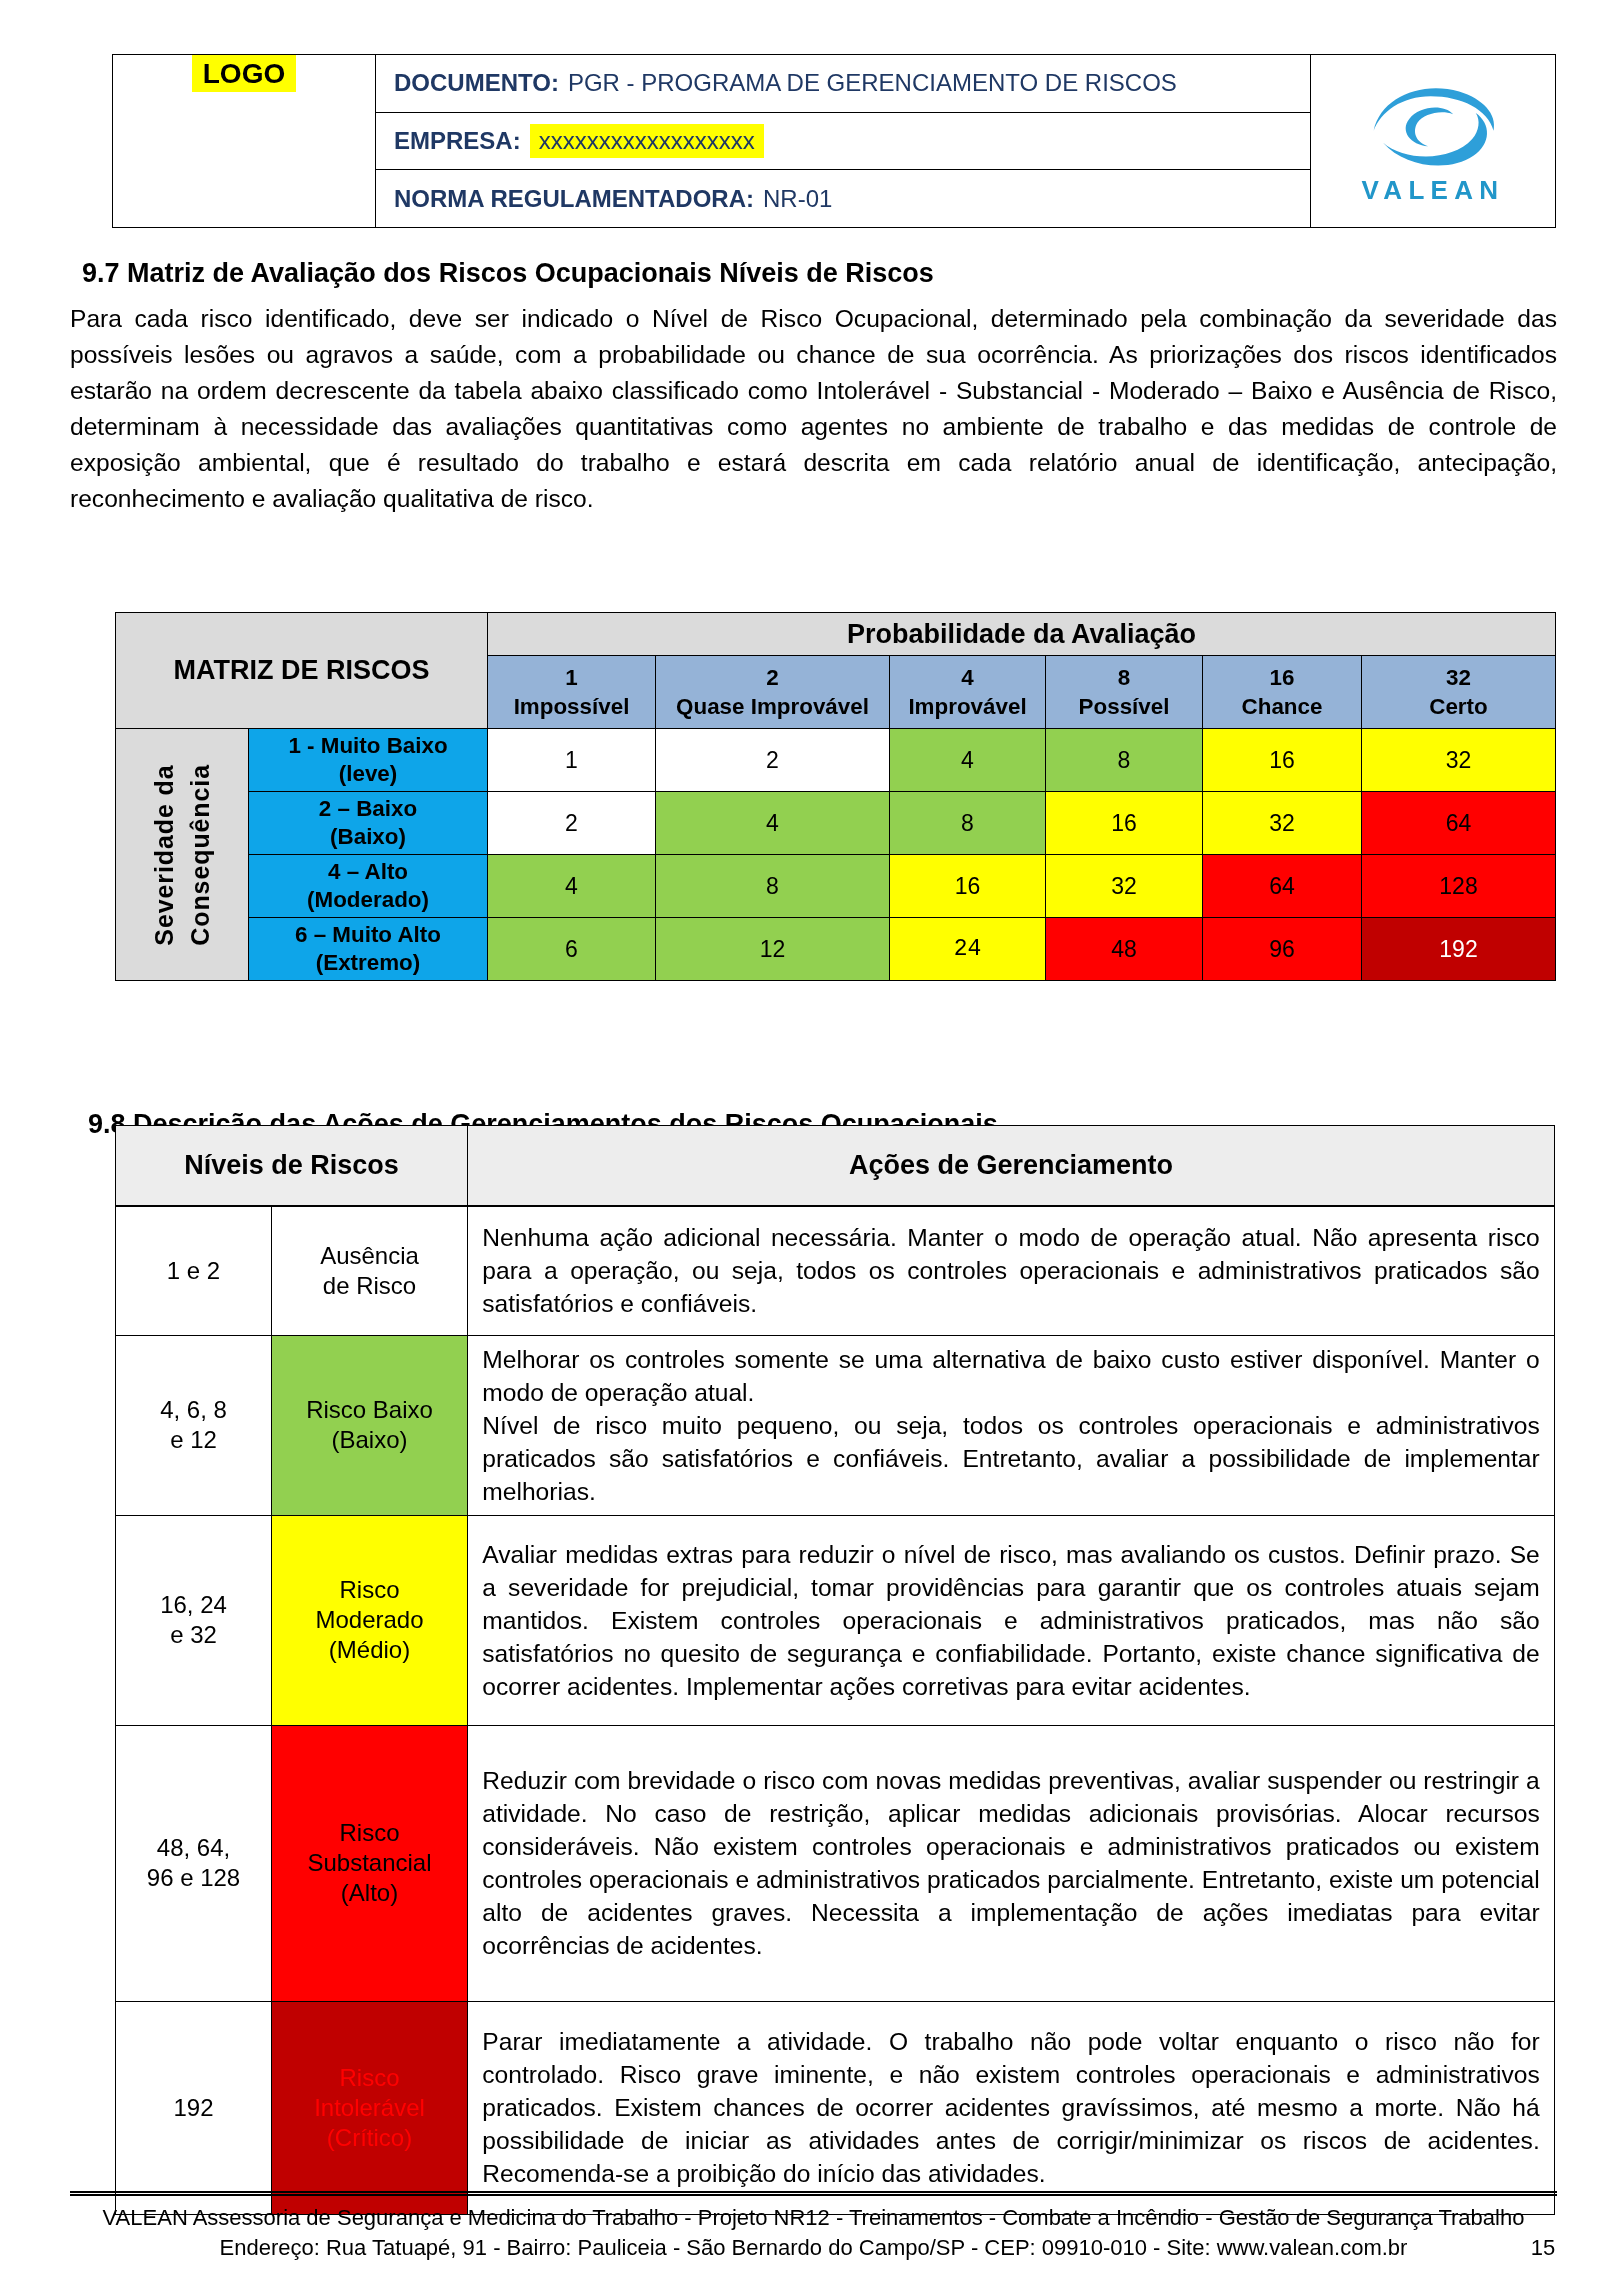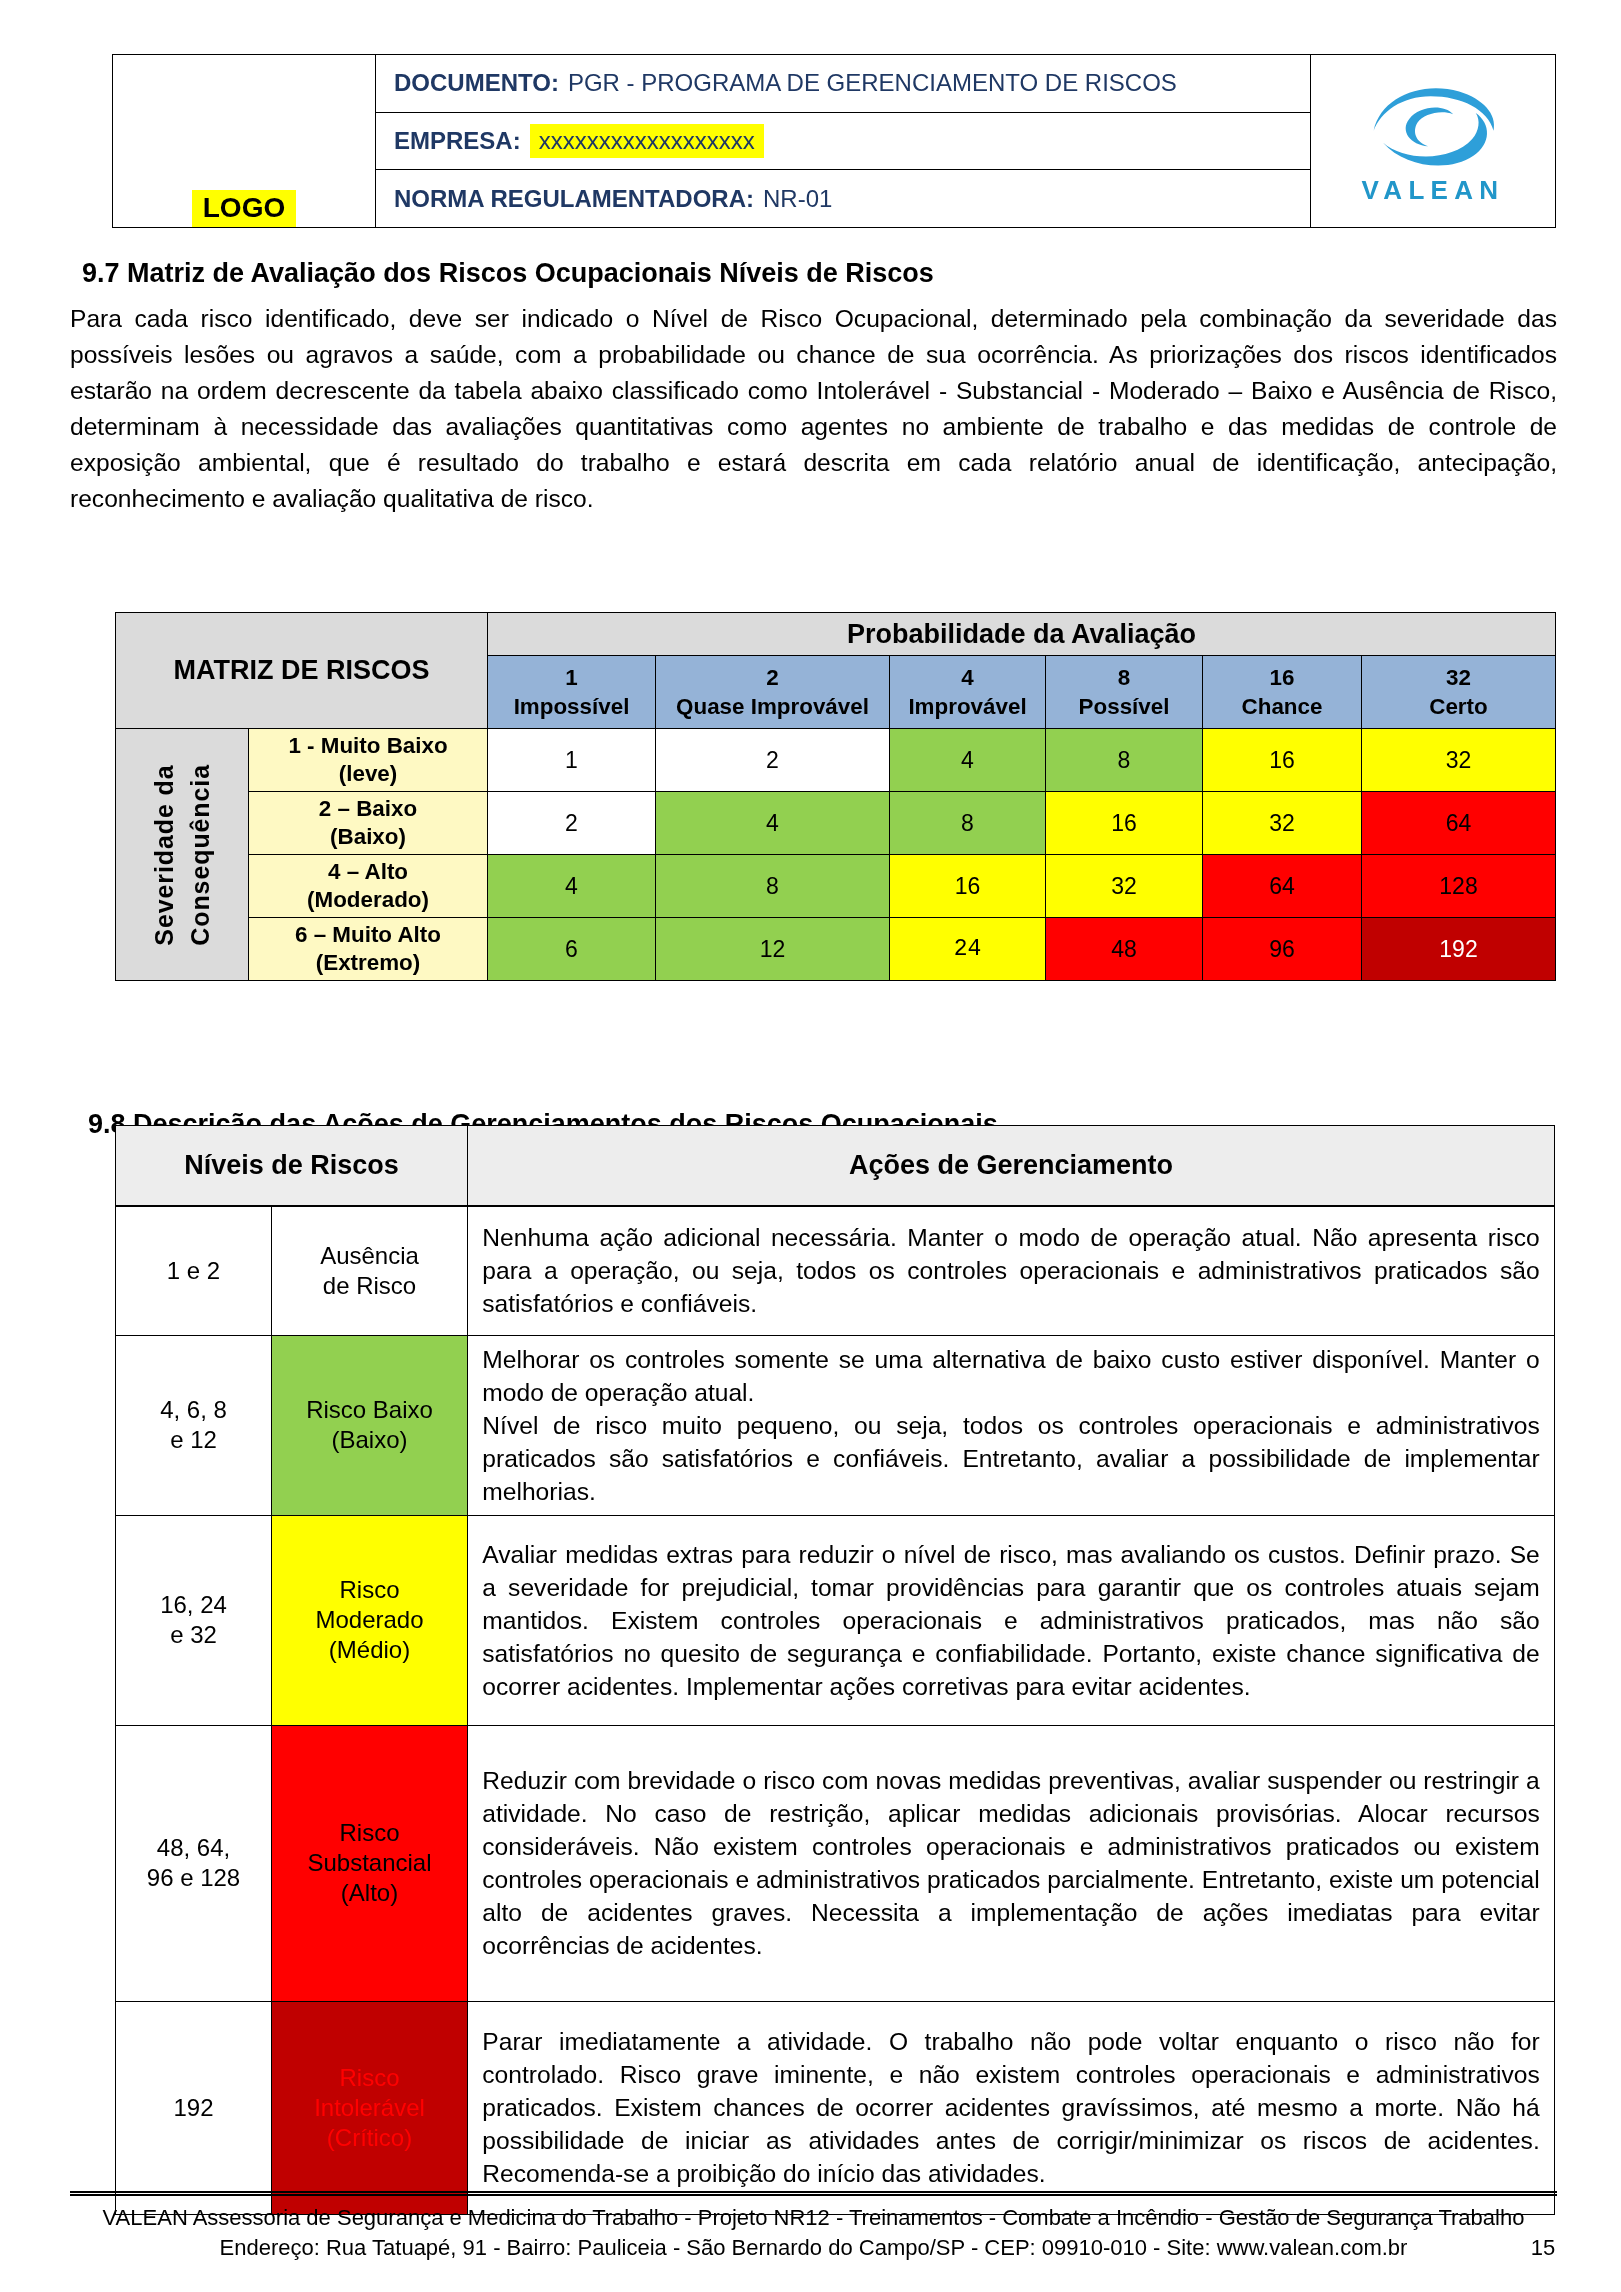--- a/index.html
+++ b/index.html
@@ -2,21 +2,21 @@
 <html style="font-size:14.3px"><head>
 <meta charset="utf-8">
 <style>
   html,body{margin:0;padding:0;}
   body{width:1621px;height:2293px;background:#fff;color:#000;
        font-family:"Liberation Sans",sans-serif;position:relative;overflow:hidden;}
 
   
   .header-box{position:absolute;top:54px;left:112px;width:1442px;height:172px;
               border:1.8px solid #000;display:flex;background:#fff;}
-  .h-left{width:262px;border-right:1.8px solid #000;display:flex;align-items:flex-end;justify-content:center;}
+  .h-left{width:262px;border-right:1.8px solid #000;display:flex;align-items:flex-start;justify-content:center;}
   .logo-badge{background:#FFFF00;font-weight:bold;font-size:28px;padding:2.7px 10.7px;}
   .h-mid{flex:1;display:flex;flex-direction:column;}
   .h-row{flex:1;display:flex;align-items:center;padding:0 18px;font-size:24px;
          color:#1F3864;border-bottom:1.8px solid #000;}
   .h-row:last-child{border-bottom:none;}
   .h-label{font-weight:bold;margin-right:9px;white-space:nowrap;}
   .hl-yellow{background:#FFFF00;padding:2.7px 9px;}
   .h-logo{width:244px;border-left:1.8px solid #000;display:flex;flex-direction:column;
           align-items:center;justify-content:center;}
   .brand-word{color:#2196C9;font-weight:bold;font-size:26px;letter-spacing:6.3px;margin-top:-1.8px;}
@@ -27,21 +27,21 @@
   .para{position:absolute;top:301px;left:70px;width:1487px;font-size:24.6px;
         line-height:36px;text-align:justify;}
 
   
   table{border-collapse:collapse;table-layout:fixed;}
   .matrix{position:absolute;top:612px;left:115px;width:1439px;}
   .matrix td{border:1.8px solid #000;text-align:center;vertical-align:middle;padding:1.8px;}
   .matrix tr.hr1{height:43px;} .matrix tr.hr2{height:73px;} .matrix tr.dr{height:63px;}
   .gcell{background:#DBDBDB;font-weight:bold;font-size:27px;}
   .bluehead{background:#95B3D7;font-weight:bold;font-size:22.4px;line-height:1.3;white-space:pre-line;}
-  .rowlabel{background:#fef9c3;font-weight:bold;font-size:22.4px;line-height:1.25;white-space:pre-line;}
+  .rowlabel{background:#0ea5e9;font-weight:bold;font-size:22.4px;line-height:1.25;white-space:pre-line;}
   .mnum{font-size:23px;}
   .sevcell{background:#DBDBDB;}
   .vert{writing-mode:vertical-rl;transform:rotate(180deg);font-weight:bold;font-size:25px;
         line-height:1.45;white-space:pre-line;margin:auto;letter-spacing:0.9px;}
 
   
   .t98{position:absolute;top:1125px;left:115px;width:1439px;}
   .t98 td,.t98 th{border:1.8px solid #000;vertical-align:middle;}
   .t98 th{background:#EDEDED;font-size:27px;font-weight:bold;height:77px;
           border-bottom:2.7px solid #000;}

